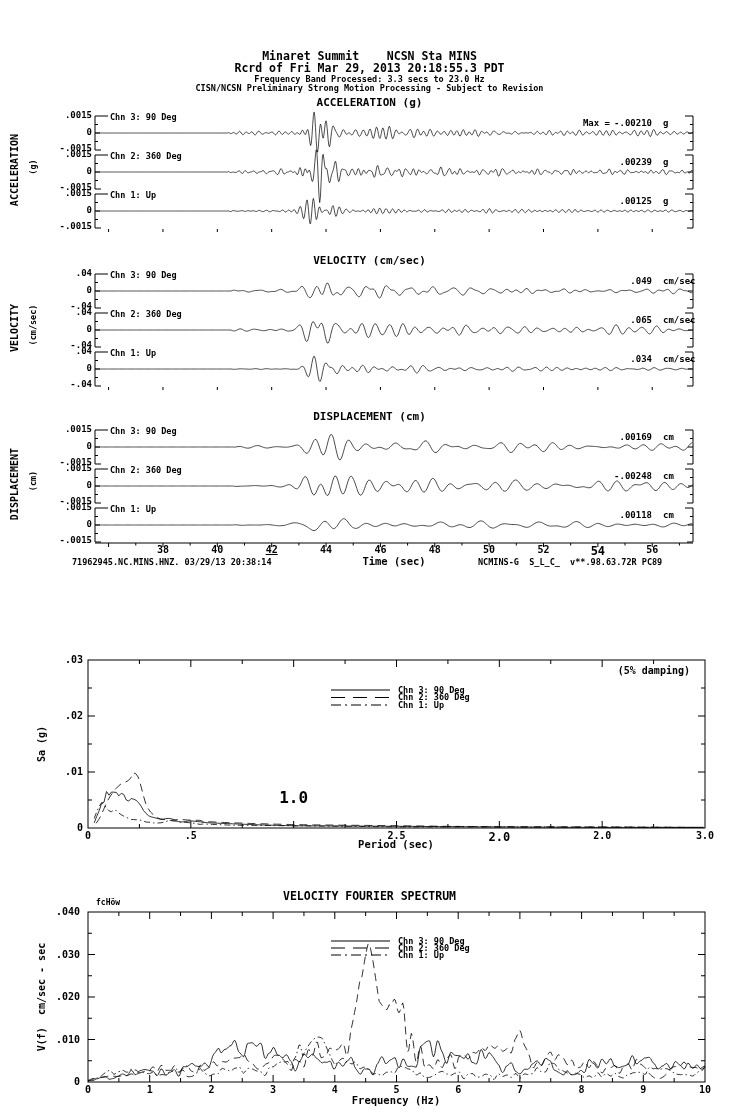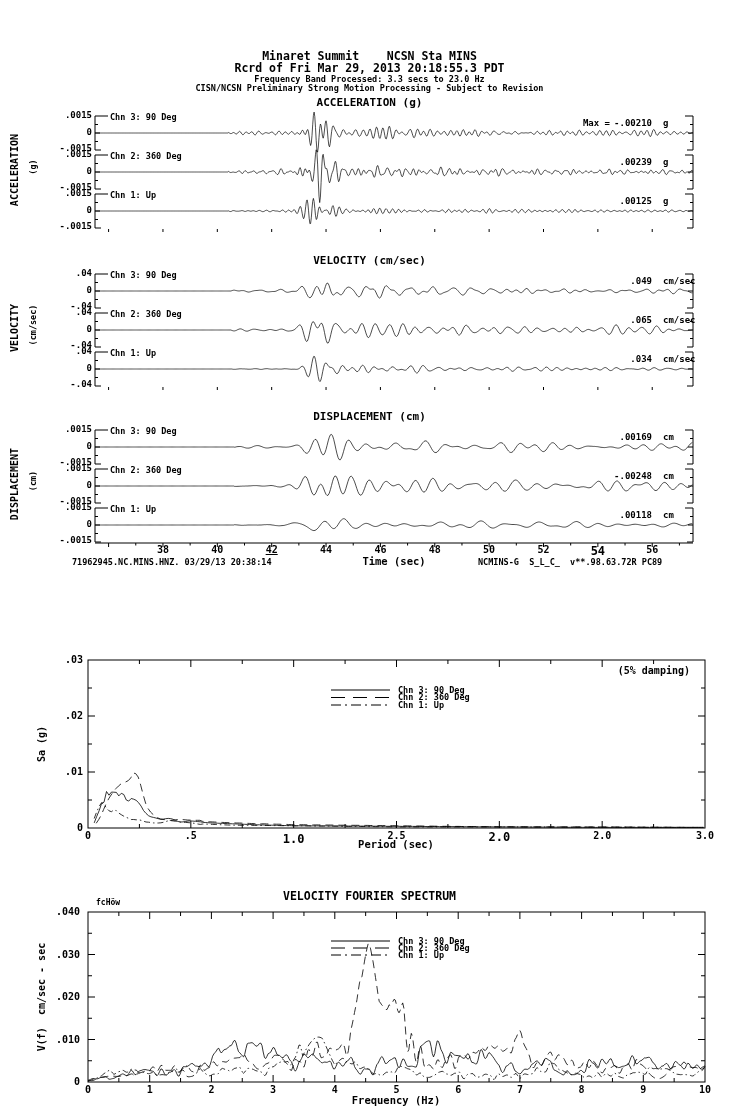--- a/index.html
+++ b/index.html
@@ -389,21 +389,21 @@
     <div class="lbl" style="top: 545px; left: 489.136px; transform: translateX(-50%); font-size: 10px;">50</div>
     <div class="lbl" style="top: 545px; left: 543.5px; transform: translateX(-50%); font-size: 10px;">52</div>
     <div class="lbl" style="top: 545px; left: 597.864px; transform: translateX(-50%); font-size: 12px;">54</div>
     <div class="lbl" style="top: 545px; left: 652.227px; transform: translateX(-50%); font-size: 10px;">56</div>
     <div class="lbl" style="top: 655px; right: 656px; font-size: 10px;">.03</div>
     <div class="lbl" style="top: 711px; right: 656px; font-size: 10px; text-align: right;">.02</div>
     <div class="lbl" style="top: 767px; right: 656px; font-size: 10px;">.01</div>
     <div class="lbl" style="top: 823px; right: 656px; font-size: 10px;">0</div>
     <div class="lbl" style="top: 831px; left: 88px; transform: translateX(-50%); font-size: 10px;">0</div>
     <div class="lbl" style="top: 831px; left: 190.833px; transform: translateX(-50%); font-size: 10px;">.5</div>
-    <div class="lbl" style="top: 833px; left: 293.667px; transform: translateX(-50%); font-size: 12px;">1.0</div>
+    <div class="lbl" style="top: 790px; left: 293.667px; transform: translateX(-50%); font-size: 16px;">1.0</div>
     <div class="lbl" style="top: 831px; left: 396.5px; transform: translateX(-50%); font-size: 10px;">2.5</div>
     <div class="lbl" style="top: 831px; left: 499.333px; transform: translateX(-50%); font-size: 12px;">2.0</div>
     <div class="lbl" style="top: 831px; left: 602.167px; transform: translateX(-50%); font-size: 10px;">2.0</div>
     <div class="lbl" style="top: 831px; left: 705px; transform: translateX(-50%); font-size: 10px;">3.0</div>
     <div class="lbl" style="top: 685.5px; left: 398px; font-size: 8.5px;">Chn 3: 90 Deg</div>
     <div class="lbl" style="top: 693px; left: 398px; font-size: 8.5px;">Chn 2: 360 Deg</div>
     <div class="lbl" style="top: 700.5px; left: 398px; font-size: 8.5px;">Chn 1: Up</div>
     <div class="lbl" style="top: 907px; right: 659px; font-size: 10px;">.040</div>
     <div class="lbl" style="top: 949.5px; right: 659px; font-size: 10px;">.030</div>
     <div class="lbl" style="top: 992px; right: 659px; font-size: 10px;">.020</div>

